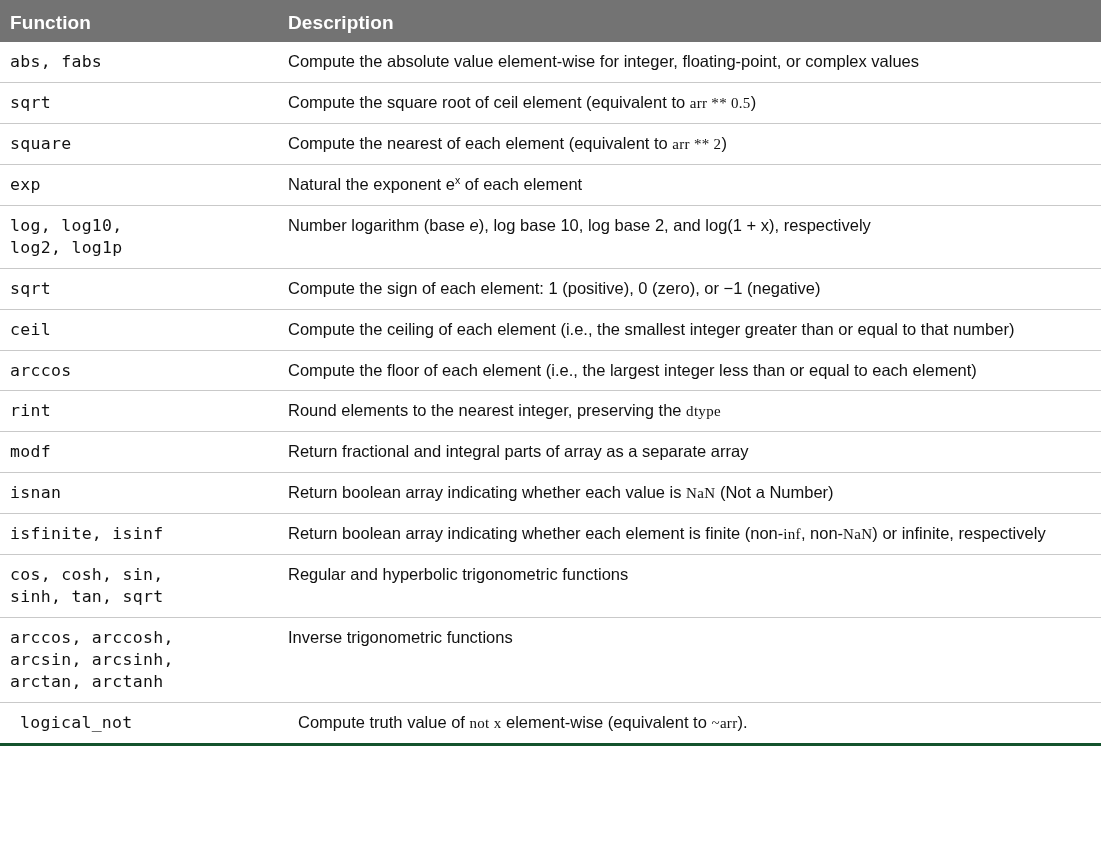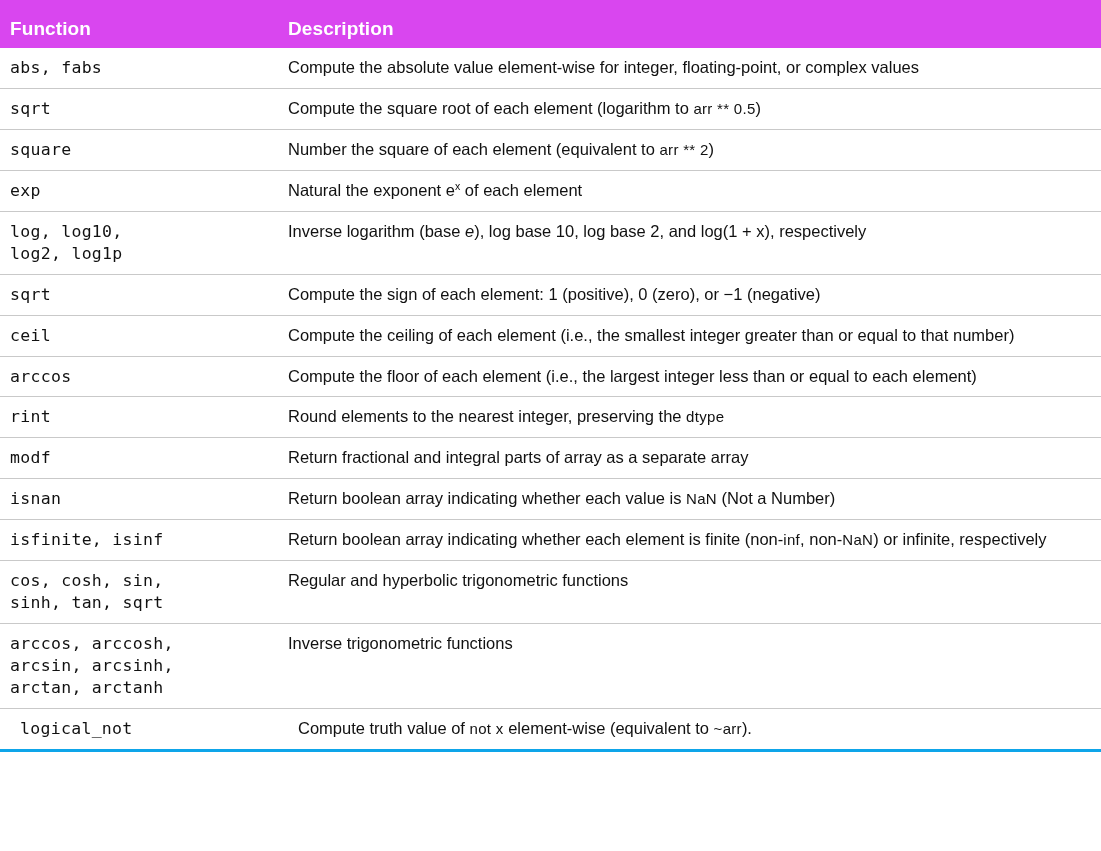--- a/index.html
+++ b/index.html
@@ -17,60 +17,60 @@
   .table-wrap {
     width: 1101px;
     box-sizing: border-box;
   }
   table.unary-table {
     border-collapse: collapse;
     width: 1101px;
     table-layout: fixed;
   }
   table.unary-table thead th {
-    background: #d946ef;
+    background: #737373;
     color: #ffffff;
     text-align: left;
     font-size: 19px;
     font-weight: bold;
-    padding: 18px 10px 8px 10px;
+    padding: 12px 10px 8px 10px;
     letter-spacing: 0.1px;
     vertical-align: middle;
   }
   table.unary-table th.col-func { width: 258px; }
   table.unary-table th.col-desc { width: 843px; }
 
   table.unary-table tbody td {
     border-top: 1px solid #c9c9c9;
     padding: 9px 10px 9px 10px;
     font-size: 16.5px;
     line-height: 1.33;
     vertical-align: top;
     color: #111111;
   }
   table.unary-table tbody tr:first-child td {
     border-top: none;
   }
   table.unary-table tbody tr:last-child td {
-    border-bottom: 3px solid #0ea5e9;
+    border-bottom: 3px solid #14532d;
     padding-left: 20px;
   }
   td.func {
     font-family: "DejaVu Sans Mono", monospace;
     font-size: 15.5px;
     line-height: 1.5;
     letter-spacing: 0.3px;
     white-space: pre-wrap;
     color: #000000;
   }
   td.desc {
     font-family: "Liberation Sans", sans-serif;
   }
   .desc code, .mono {
-    font-family: Liberation Sans, sans-serif;
+    font-family: Liberation Serif, serif;
     font-size: 15px;
     letter-spacing: 0.3px;
   }
   .it { font-style: italic; }
   sup.exp-sup {
     font-size: 10.5px;
     vertical-align: super;
     line-height: 0;
   }
 </style>
@@ -87,37 +87,37 @@
     </thead>
     <tbody>
 
       <tr>
         <td class="func">abs, fabs</td>
         <td class="desc">Compute the absolute value element-wise for integer, floating-point, or complex values</td>
       </tr>
 
       <tr>
         <td class="func">sqrt</td>
-        <td class="desc"><span>Compute the square root of each element (logarithm to </span><code class="mono">arr ** 0.5</code><span>)</span></td>
+        <td class="desc"><span>Compute the square root of ceil element (equivalent to </span><code class="mono">arr ** 0.5</code><span>)</span></td>
       </tr>
 
       <tr>
         <td class="func">square</td>
-        <td class="desc"><span>Number the square of each element (equivalent to </span><code class="mono">arr ** 2</code><span>)</span></td>
+        <td class="desc"><span>Compute the nearest of each element (equivalent to </span><code class="mono">arr ** 2</code><span>)</span></td>
       </tr>
 
       <tr>
         <td class="func">exp</td>
         <td class="desc"><span>Natural the exponent e</span><sup class="exp-sup">x</sup><span> of each element</span></td>
       </tr>
 
       <tr>
         <td class="func">log, log10,
 log2, log1p</td>
-        <td class="desc"><span>Inverse logarithm (base </span><span class="it">e</span><span>), log base 10, log base 2, and log(1 + x), respectively</span></td>
+        <td class="desc"><span>Number logarithm (base </span><span class="it">e</span><span>), log base 10, log base 2, and log(1 + x), respectively</span></td>
       </tr>
 
       <tr>
         <td class="func">sqrt</td>
         <td class="desc">Compute the sign of each element: 1 (positive), 0 (zero), or −1 (negative)</td>
       </tr>
 
       <tr>
         <td class="func">ceil</td>
         <td class="desc">Compute the ceiling of each element (i.e., the smallest integer greater than or equal to that number)</td>

